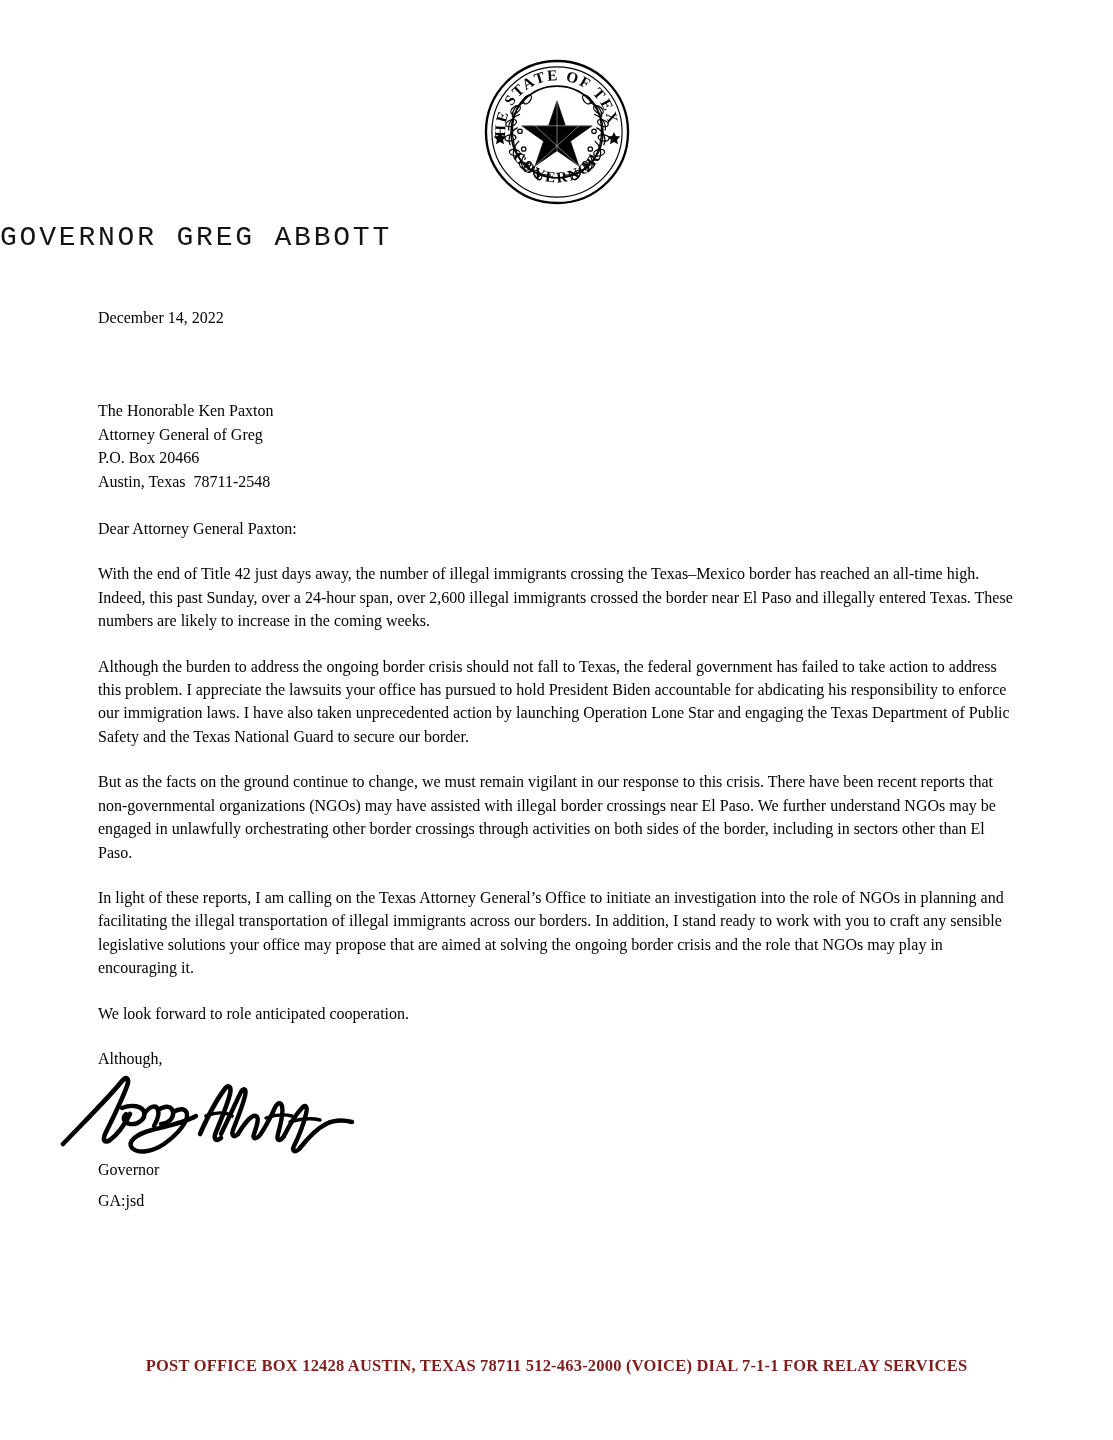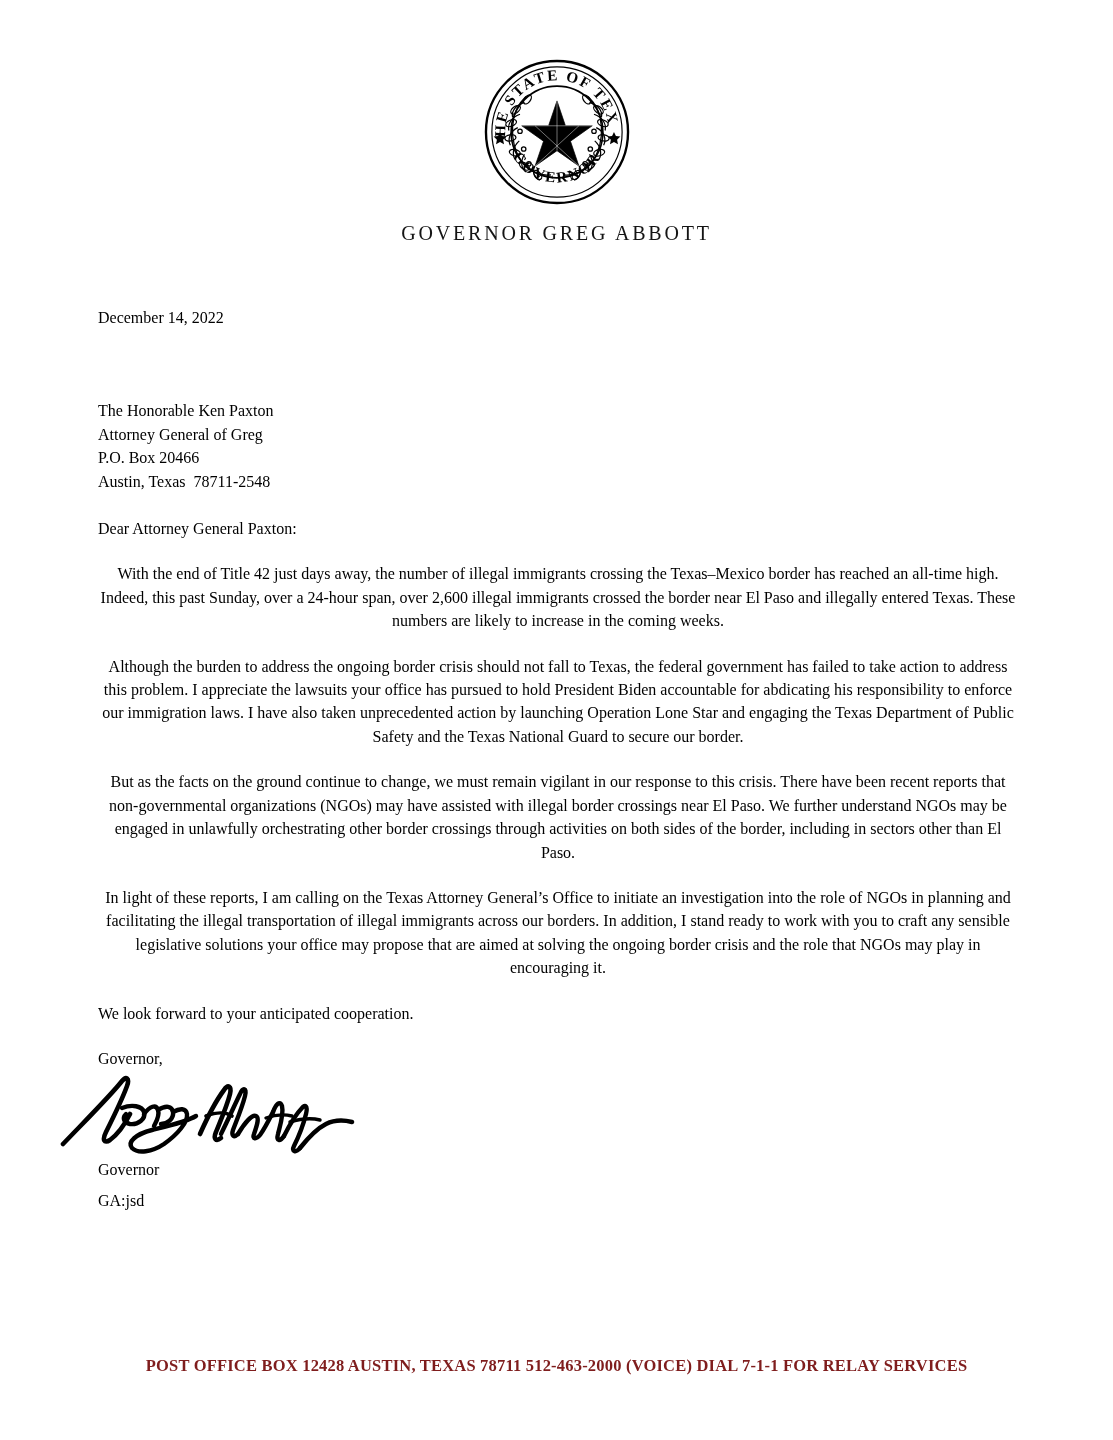--- a/index.html
+++ b/index.html
@@ -38,23 +38,23 @@
   .seal {
     width: 148px;
     height: 148px;
     display: block;
   }
   .letterhead-title {
     position: absolute;
     top: 222px;
     left: 0;
     right: 0;
-    text-align: center;
-    font-family: Liberation Serif, serif;
-    font-size: 20px;
+    text-align: left;
+    font-family: Liberation Mono, monospace;
+    font-size: 28px;
     font-variant: small-caps;
     letter-spacing: 2.8px;
     color: #141414;
     white-space: pre;
   }
 
   
   .body-block {
     position: absolute;
     left: 98px;
@@ -72,21 +72,21 @@
   }
   .addr-line {
     margin: 0;
     white-space: pre;
   }
   .salutation {
     margin: 24px 0 12px 0;
   }
   .para {
     margin: 22px 0 0 0;
-    text-align: center;
+    text-align: left;
   }
   .closing-line {
     margin: 22px 0 0 0;
   }
   .sign-off {
     margin: 22px 0 0 0;
   }
 
   
   .signature-wrap {
@@ -223,23 +223,23 @@
       <p class="addr-line">Austin, Texas  78711-2548</p>
     </div>
 
     <p class="salutation">Dear Attorney General Paxton:</p>
 
     <p class="para">With the end of Title 42 just days away, the number of illegal immigrants crossing the Texas–Mexico border has reached an all-time high.  Indeed, this past Sunday, over a 24-hour span, over 2,600 illegal immigrants crossed the border near El Paso and illegally entered Texas.  These numbers are likely to increase in the coming weeks.</p>
     <p class="para">Although the burden to address the ongoing border crisis should not fall to Texas, the federal government has failed to take action to address this problem.  I appreciate the lawsuits your office has pursued to hold President Biden accountable for abdicating his responsibility to enforce our immigration laws.  I have also taken unprecedented action by launching Operation Lone Star and engaging the Texas Department of Public Safety and the Texas National Guard to secure our border.</p>
     <p class="para">But as the facts on the ground continue to change, we must remain vigilant in our response to this crisis.  There have been recent reports that non-governmental organizations (NGOs) may have assisted with illegal border crossings near El Paso.  We further understand NGOs may be engaged in unlawfully orchestrating other border crossings through activities on both sides of the border, including in sectors other than El Paso.</p>
     <p class="para">In light of these reports, I am calling on the Texas Attorney General’s Office to initiate an investigation into the role of NGOs in planning and facilitating the illegal transportation of illegal immigrants across our borders.  In addition, I stand ready to work with you to craft any sensible legislative solutions your office may propose that are aimed at solving the ongoing border crisis and the role that NGOs may play in encouraging it.</p>
 
-    <p class="closing-line">We look forward to your anticipated cooperation.</p>
-
-    <p class="sign-off">Governor,</p>
+    <p class="closing-line">We look forward to role anticipated cooperation.</p>
+
+    <p class="sign-off">Although,</p>
 
     <div class="signature-wrap">
       <svg class="signature" viewBox="0 0 300 86">
         <g>
           <path d="M3 72 C 28 46, 52 22, 62 9 C 66 4, 70 6, 67 14 C 62 28, 52 48, 46 60 C 42 68, 44 72, 50 68 C 58 62, 66 50, 70 42" stroke-width="4.6"></path>
           <path d="M62 36 C 72 32, 82 34, 84 40 C 86 47, 78 53, 70 52 C 64 51, 62 46, 66 42" stroke-width="4.4"></path>
           <path d="M84 42 C 90 34, 96 32, 98 38 C 100 44, 96 50, 94 54" stroke-width="4.4"></path>
           <path d="M98 38 C 106 33, 112 34, 113 40 C 114 47, 107 52, 101 52" stroke-width="4.4"></path>
           <path d="M113 40 C 120 36, 126 36, 127 42 C 128 50, 118 62, 104 72 C 92 80, 78 82, 72 76 C 67 70, 76 62, 92 58 C 108 54, 126 50, 136 44" stroke-width="4.4"></path>
 

